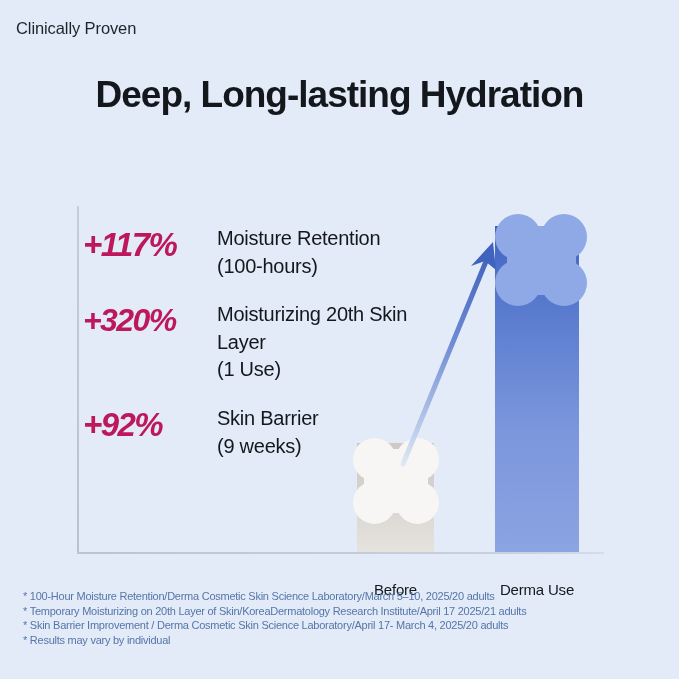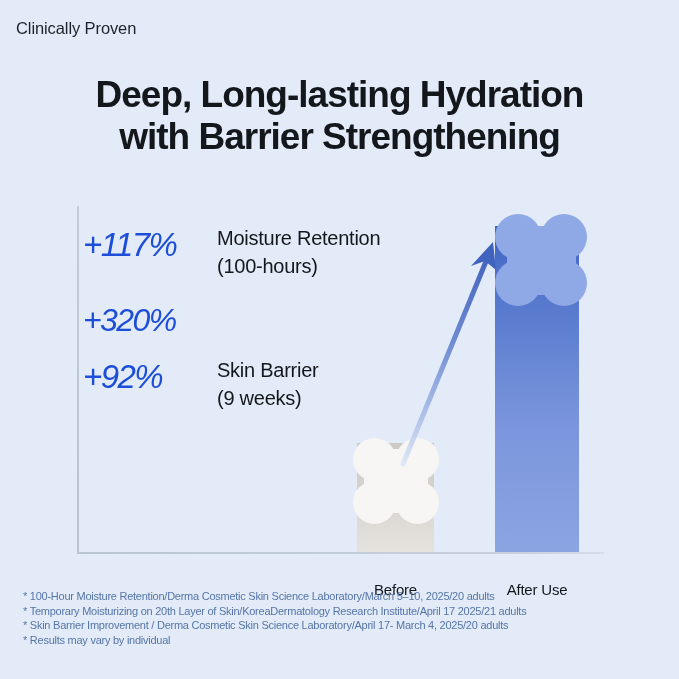--- a/index.html
+++ b/index.html
@@ -77,23 +77,23 @@
     top: 222px;
     width: 330px;
   }
   .stat-row {
     display: flex;
     align-items: flex-start;
     margin-bottom: 18px;
   }
   .stat-value {
     font-size: 33px;
-    font-weight: normal;
+    font-weight: bold;
     font-style: italic;
-    color: #1d4ed8;
+    color: #be185d;
     letter-spacing: -1.6px;
     line-height: 1.0;
     width: 134px;
     flex: none;
     padding-top: 6px;
     white-space: nowrap;
   }
   .stat-value.small { font-size: 32px; }
   .stat-text {
     font-size: 20px;
@@ -193,21 +193,20 @@
   }
   .note { white-space: nowrap; }
 </style>
 </head>
 <body>
 
 <div class="eyebrow">Clinically Proven</div>
 
 <div class="headline">
   <span class="l1">Deep, Long-lasting Hydration</span>
-  <span class="l2">with Barrier Strengthening</span>
 </div>
 
 <div class="chart">
 
   <div class="axis-y"></div>
   <div class="axis-x"></div>
 
   <div class="bar-before">
     <div class="shaft"></div>
     <div class="clover clover-before">
@@ -240,34 +239,38 @@
         <stop offset="0.55" stop-color="#6d8ad4"></stop>
         <stop offset="1" stop-color="#3a5cb8"></stop>
       </linearGradient>
     </defs>
     <line x1="6" y1="228" x2="92" y2="18" stroke="url(#arrGrad)" stroke-width="5" stroke-linecap="round"></line>
     <path d="M96 6 L99 34 L88 25 L74 30 Z" fill="#3f63bf"></path>
   </svg>
 
   <div class="xlabels">
     <div class="xlabel xlabel-before">Before</div>
-    <div class="xlabel xlabel-after">After Use</div>
+    <div class="xlabel xlabel-after">Derma Use</div>
   </div>
 </div>
 
 <div class="stats">
   <div class="stat-row">
     <div class="stat-value">+117%</div>
     <div class="stat-text">
       <span>Moisture Retention</span>
       <span class="sub">(100-hours)</span>
     </div>
   </div>
   <div class="stat-row">
     <div class="stat-value small">+320%</div>
+    <div class="stat-text">
+      <span>Moisturizing 20th Skin Layer</span>
+      <span class="sub">(1 Use)</span>
+    </div>
   </div>
   <div class="stat-row">
     <div class="stat-value">+92%</div>
     <div class="stat-text">
       <span>Skin Barrier</span>
       <span class="sub">(9 weeks)</span>
     </div>
   </div>
 </div>
 

